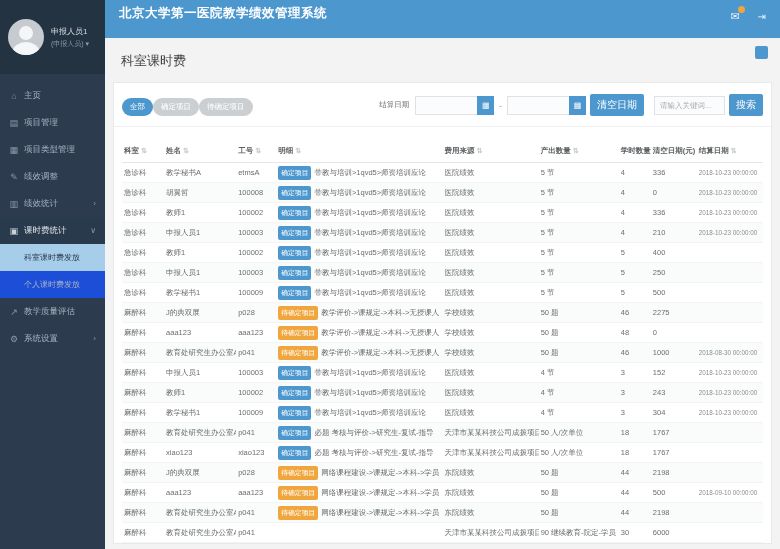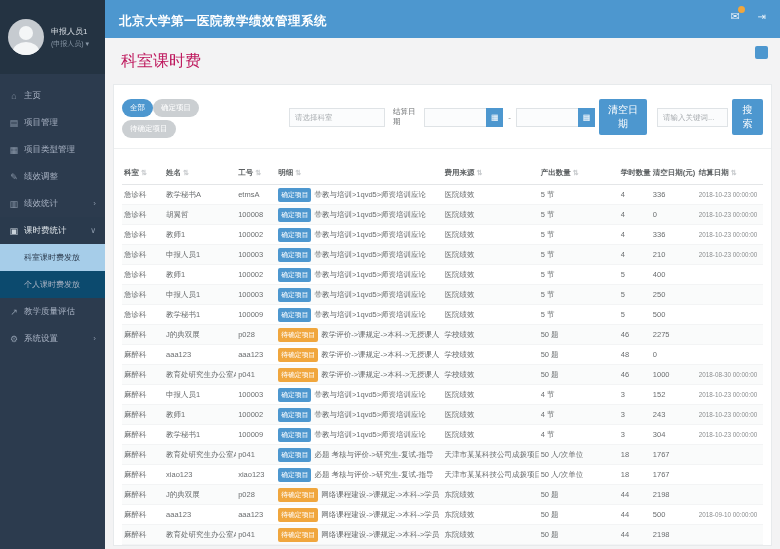--- a/index.html
+++ b/index.html
@@ -16,37 +16,37 @@
   .pinfo { display:flex; flex-direction:column; gap:2px; }
   .pname { color:#d8dee4; font-size:8px; }
   .prole { color:#8b9aa9; font-size:7px; }
 
   .menu { padding-top:8px; }
   .menu-item { height:27px; display:flex; align-items:center; gap:5px; padding:0 9px; color:#a7b1c2; font-size:8.5px; cursor:pointer; }
   .menu-item.open { background:#2a3a4d; color:#dfe5ea; }
   .mi-icon { font-size:9px; width:10px; text-align:center; color:#8b98a9; }
   .menu-item.open .mi-icon { color:#c9d2da; }
   .mi-arrow { margin-left:auto; font-size:8px; color:#8b98a9; }
-  .submenu-item { height:27px; line-height:27px; padding-left:24px; font-size:8px; color:#a7b1c2; background:#0c4a6e; cursor:pointer; }
+  .submenu-item { height:27px; line-height:27px; padding-left:24px; font-size:8px; color:#a7b1c2; background:#1d4ed8; cursor:pointer; }
   .submenu-item.active { background:#a6cde9; color:#2c3b4e; }
 
   
   .topbar { position:absolute; left:105px; top:0; width:675px; height:38px; background:#4d97cf; color:#fff; display:flex; align-items:flex-start; }
-  .brand { padding:13px 0 0 14px; }
+  .brand { padding:5px 0 0 14px; }
   .brand-title { font-size:12.5px; font-weight:bold; letter-spacing:.5px; }
   .brand-sub { font-size:7.5px; opacity:.9; margin-top:1px; }
   .top-icons { margin-left:auto; display:flex; align-items:center; gap:18px; padding:10px 14px 0 0; }
   .msg { position:relative; font-size:11px; color:#eaf3fa; cursor:pointer; }
   .msg .dot { position:absolute; top:-4px; right:-5px; width:7px; height:7px; border-radius:50%; background:#f0a63d; }
   .exit { font-size:10px; color:#eaf3fa; cursor:pointer; }
 
   
   .content { position:absolute; left:105px; top:38px; width:675px; height:511px; background:#f3f3f4; }
   .page-head { position:relative; padding:13px 10px 10px 16px; }
-  .page-title { font-size:16px; color:#be185d;text-align:right; }
+  .page-title { font-size:13px; color:#404040;text-align:right; }
   .mini-square { position:absolute; right:12px; top:8px; width:13px; height:13px; background:#4d97cf; border-radius:2px; cursor:pointer; }
 
   .panel { margin:2px 8px 0 8px; background:#fff; border:1px solid #e7eaec; height:462px; overflow:hidden; }
   .toolbar { display:flex; align-items:center; gap:4px; padding:11px 8px 10px 8px; border-bottom:1px solid #eef0f1; }
   .pill { border:none; border-radius:9px; font-size:7.5px; padding:4px 8px; cursor:pointer; }
   .pill.active { background:#4d97cf; color:#fff; }
   .pill.gray { background:#cbcfd2; color:#fff; }
   .ipt { border:1px solid #dfe3e6; background:#fbfcfd; height:19px; font-size:7.5px; color:#666; padding:0 5px; outline:none; }
   .ipt::placeholder { color:#a9adb1; }
   .dept { width:96px; margin-left:52px; }
@@ -140,21 +140,20 @@
 
   <main class="content">
     <div class="page-head">
       <span class="page-title">科室课时费</span>
       <span class="mini-square"></span>
     </div>
 
     <section class="panel">
       <div class="toolbar">
         <div class="pills" id="pills"><button class="pill active">全部</button><button class="pill gray">确定项目</button><button class="pill gray">待确定项目</button></div>
-        <input class="ipt dept" placeholder="请选择科室" style="">
         <div class="sp"></div>
         <span class="lbl">结算日期</span>
         <div class="dgroup">
           <input class="ipt" value="" style="">
           <span class="cal">▦</span>
         </div>
         <span class="dash">-</span>
         <div class="dgroup">
           <input class="ipt" value="" style="">
           <span class="cal">▦</span>

